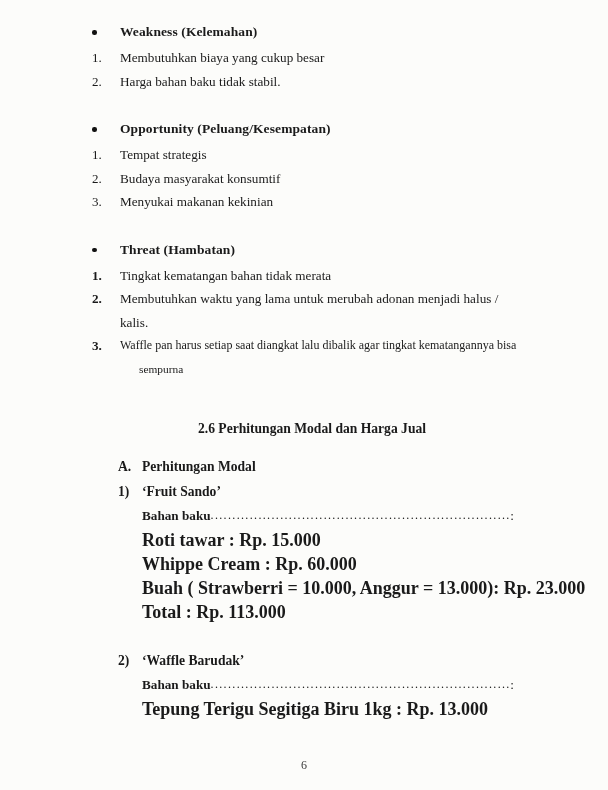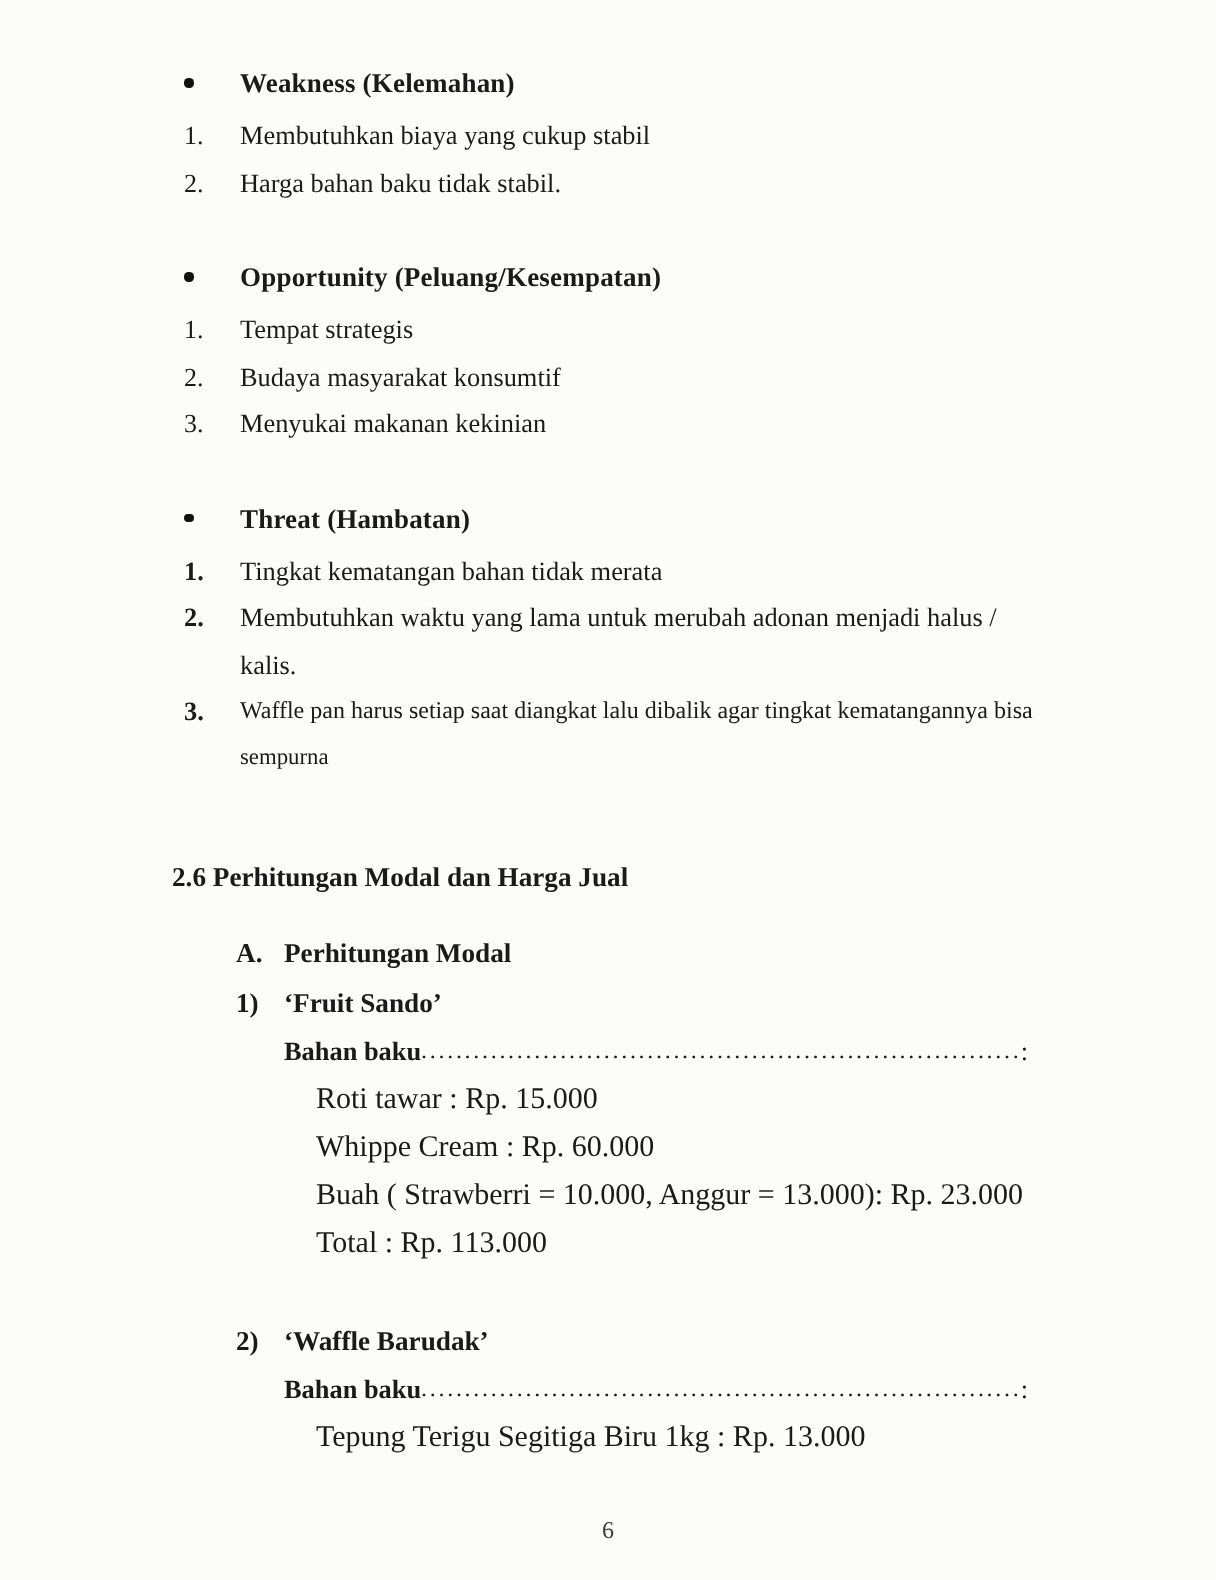--- a/index.html
+++ b/index.html
@@ -14,21 +14,21 @@
     color: #1a1a1a;
     position: relative;
     overflow: hidden;
     -webkit-font-smoothing: antialiased;
   }
   .page {
     position: relative;
     width: 608px;
     height: 702px;
     box-sizing: border-box;
-    padding: 30px 70px 0 92px;
+    padding: 20px 70px 0 92px;
   }
 
   
   .row {
     display: flex;
     align-items: flex-start;
     line-height: 23px;
   }
   .marker {
     flex: 0 0 auto;
@@ -78,20 +78,21 @@
     font-weight: bold;
     font-size: 13.2px;
   }
   
   .num-row.small .txt {
     font-size: 12px;
     line-height: 23px;
   }
   .num-row.small .cont {
     font-size: 11.4px;
+    margin-left: 19px;
   }
   .cont {
     font-size: 13.2px;
     line-height: 23.5px;
     text-align: center;
   }
 
   .gap {
     height: 24px;
   }
@@ -101,43 +102,45 @@
   .gap-lg {
     height: 36px;
   }
 
   
   .sec-head {
     font-weight: bold;
     font-size: 13.6px;
     line-height: 24px;
     margin-left: -6px;
+    text-align: center;
   }
 
   
   .sub-row {
     line-height: 25px;
     margin-left: 26px;
   }
   .sub-row .marker {
     width: 24px;
     font-weight: bold;
     font-size: 13.6px;
   }
   .sub-row .txt {
     font-weight: bold;
     font-size: 13.6px;
   }
 
   
   .body-line {
-    margin-left: 66px;
-    font-size: 15px;
+    margin-left: 50px;
+    font-size: 18px;
     line-height: 24px;
     white-space: nowrap;
+    font-weight: bold;
   }
 
   
   .leader {
     margin-left: 50px;
     font-size: 13.2px;
     line-height: 24px;
     display: flex;
     align-items: baseline;
     width: 372px;
@@ -175,21 +178,21 @@
 
 <div class="page">
 
   <div class="row bullet-row">
     <span class="marker"><span class="dot"></span></span>
     <span class="txt">Weakness (Kelemahan)</span>
   </div>
 
   <div class="row num-row">
     <span class="marker">1.</span>
-    <span class="txt">Membutuhkan biaya yang cukup stabil</span>
+    <span class="txt">Membutuhkan biaya yang cukup besar</span>
   </div>
   <div class="row num-row">
     <span class="marker">2.</span>
     <span class="txt">Harga bahan baku tidak stabil.</span>
   </div>
 
   <div class="gap"></div>
 
   <div class="row bullet-row">
     <span class="marker"><span class="dot"></span></span>

